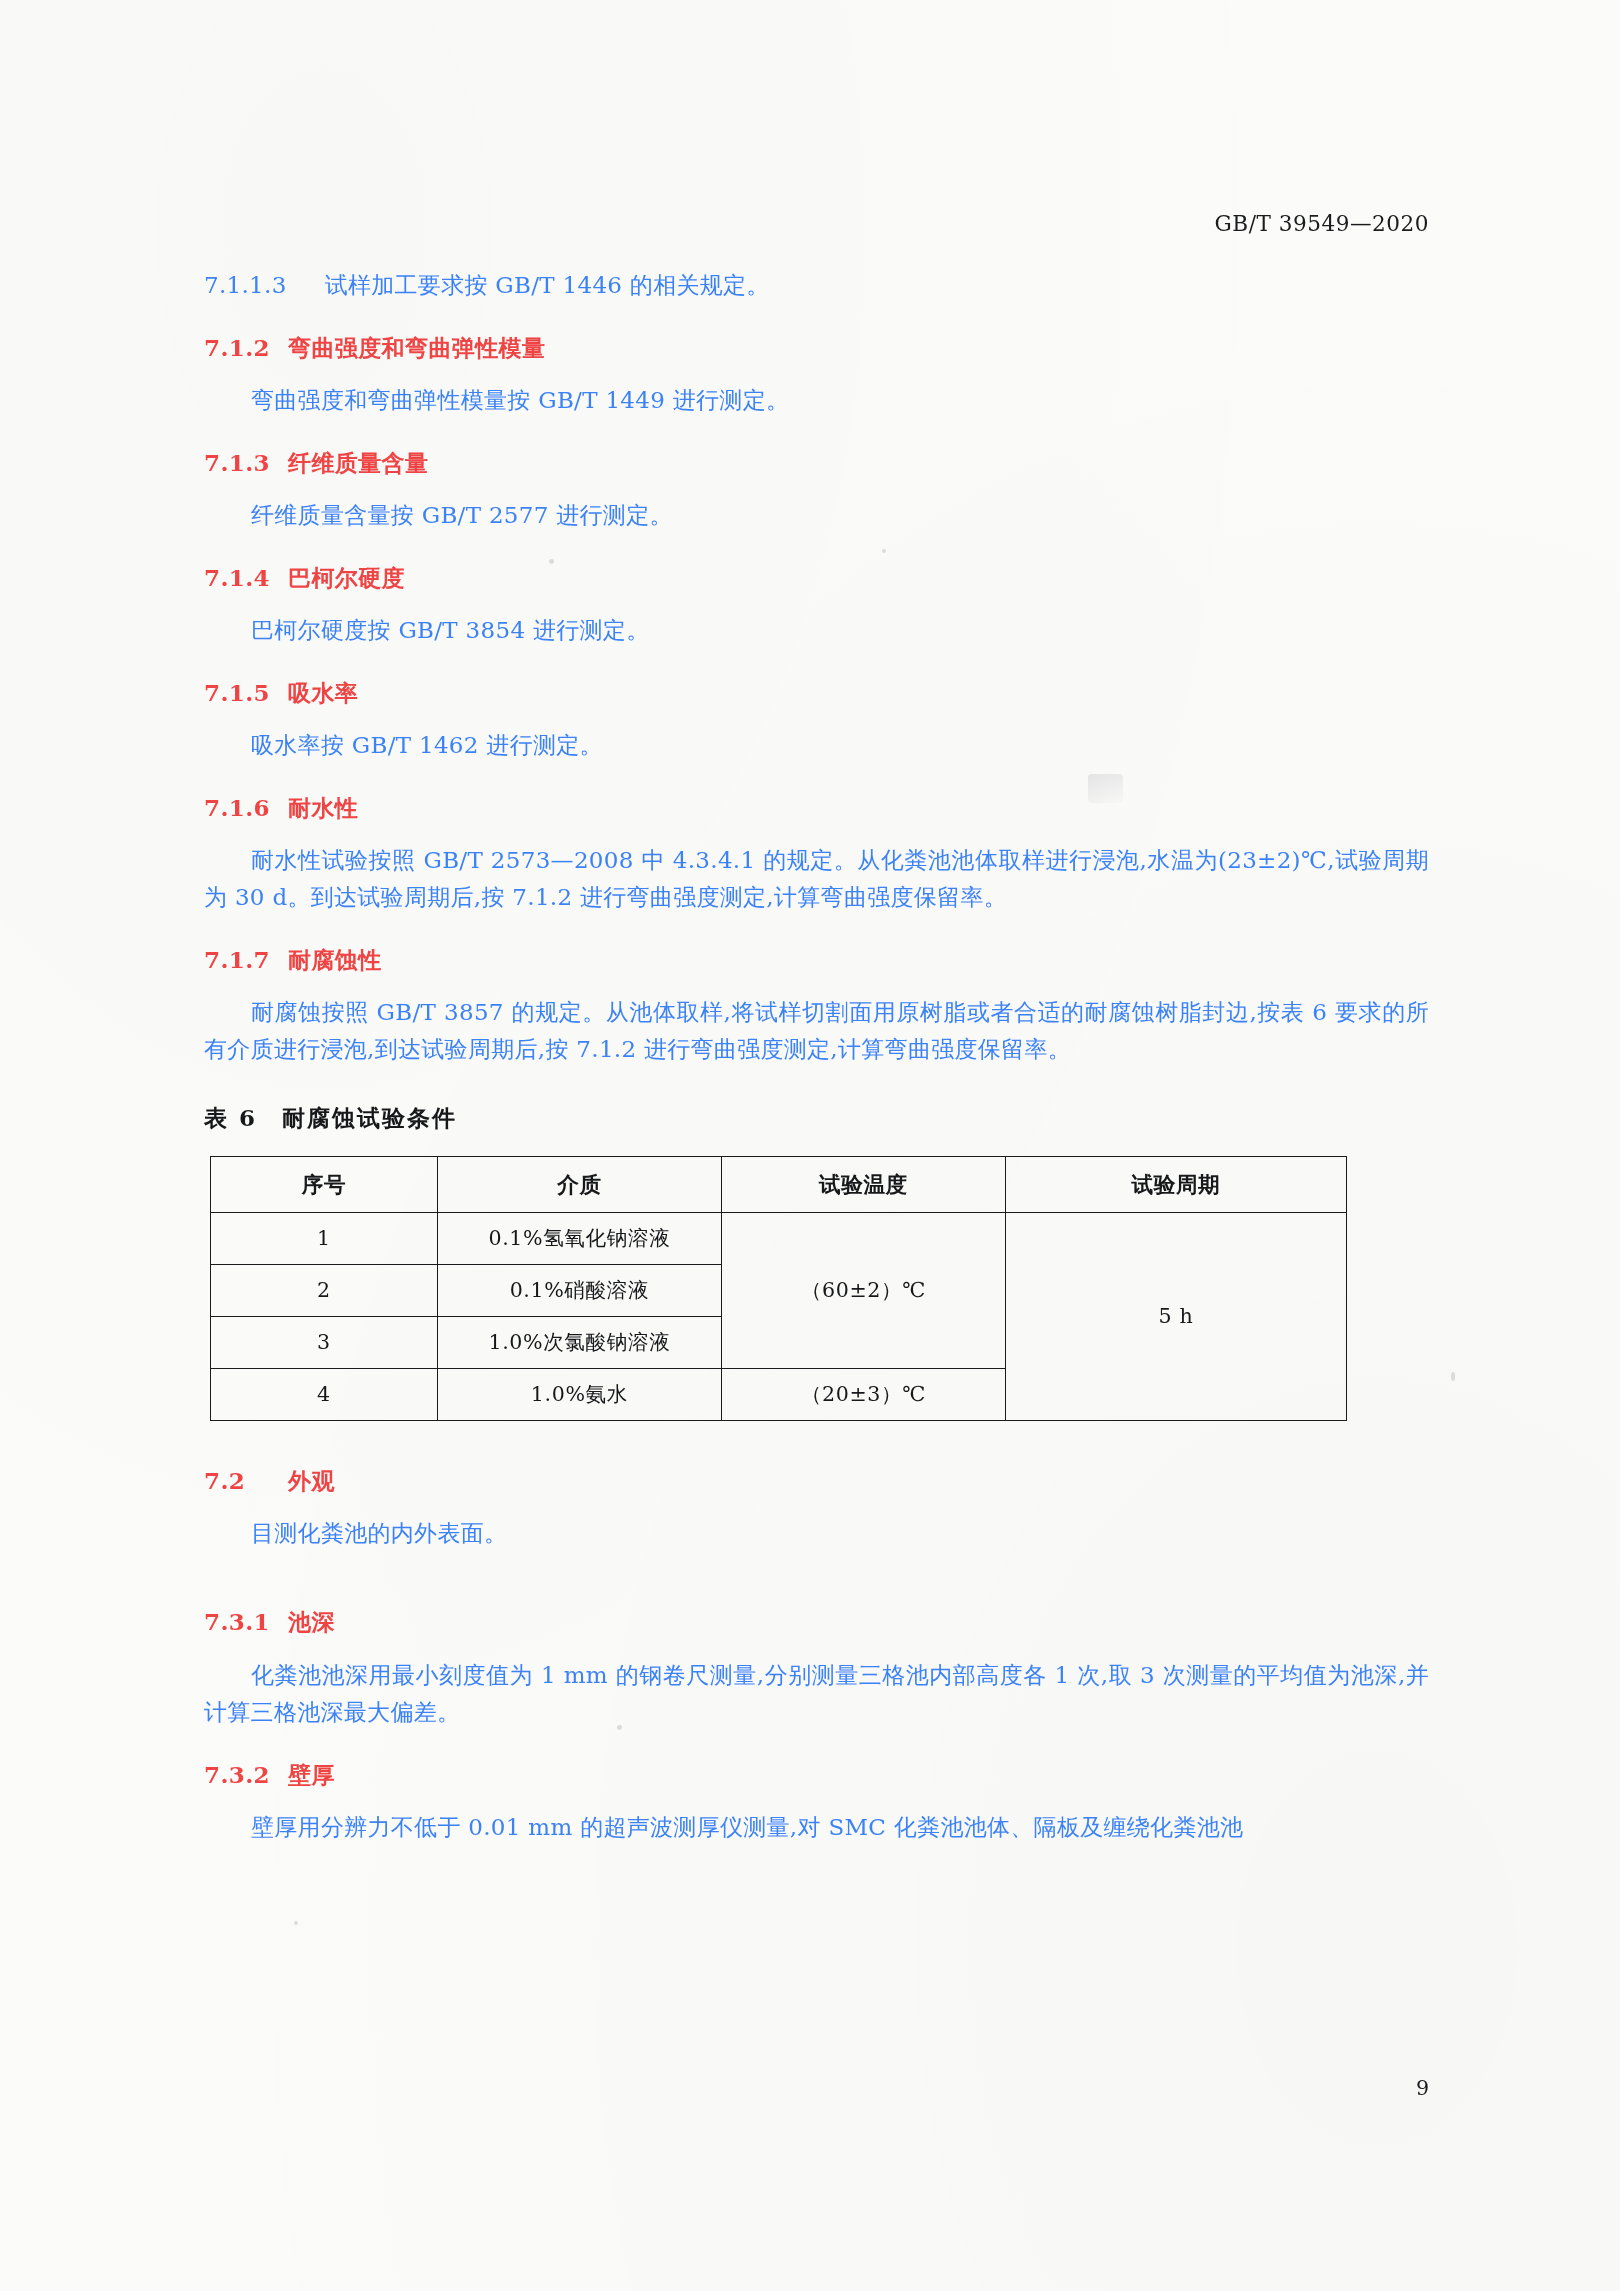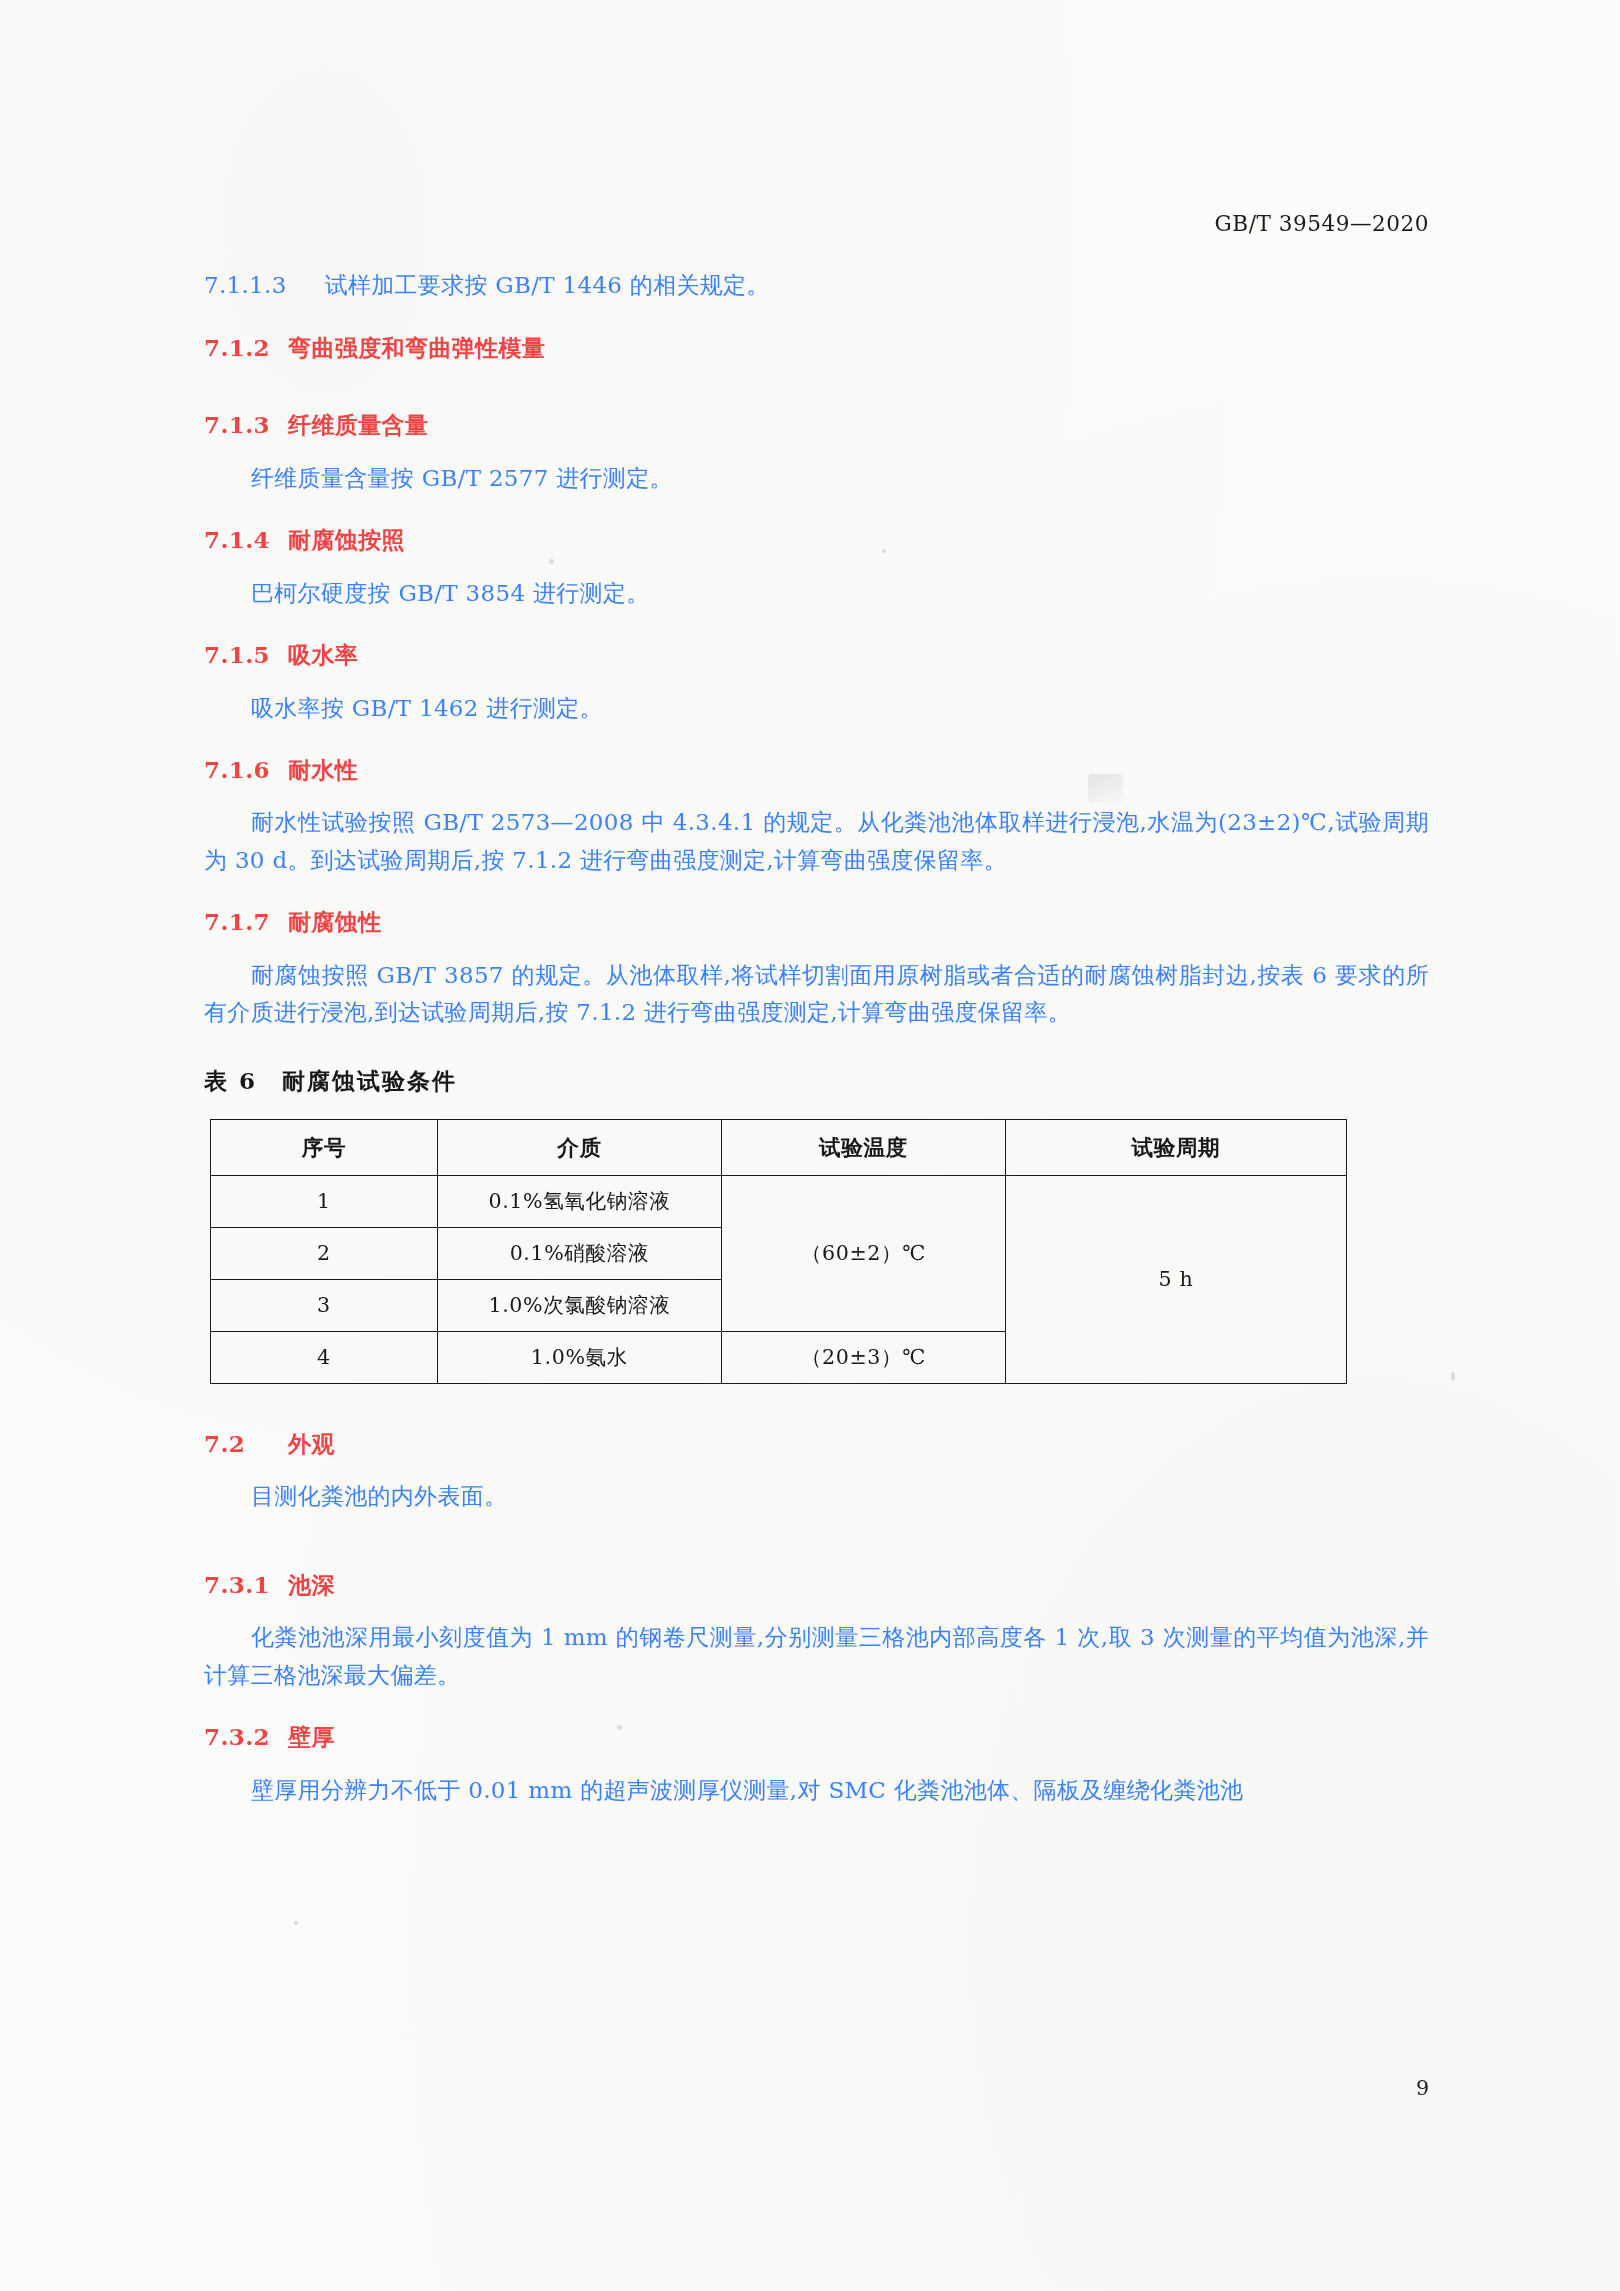--- a/index.html
+++ b/index.html
@@ -148,31 +148,32 @@
         <span>7.1.1.3</span>
         &nbsp;&nbsp;&nbsp;
         <span>试样加工要求按 GB/T 1446 的相关规定。</span>
       </p>
       <div class="sp-md"></div>
 
       <p class="clause-head">
         <span class="num">7.1.2</span><span>弯曲强度和弯曲弹性模量</span>
       </p>
       <div class="sp-sm"></div>
+      <p class="para indent">弯曲强度和弯曲弹性模量按 GB/T 1449 进行测定。</p>
       <div class="sp-md"></div>
 
       <p class="clause-head">
         <span class="num">7.1.3</span><span>纤维质量含量</span>
       </p>
       <div class="sp-sm"></div>
       <p class="para indent">纤维质量含量按 GB/T 2577 进行测定。</p>
       <div class="sp-md"></div>
 
       <p class="clause-head">
-        <span class="num">7.1.4</span><span>耐腐蚀按照</span>
+        <span class="num">7.1.4</span><span>巴柯尔硬度</span>
       </p>
       <div class="sp-sm"></div>
       <p class="para indent">巴柯尔硬度按 GB/T 3854 进行测定。</p>
       <div class="sp-md"></div>
 
       <p class="clause-head">
         <span class="num">7.1.5</span><span>吸水率</span>
       </p>
       <div class="sp-sm"></div>
       <p class="para indent">吸水率按 GB/T 1462 进行测定。</p>

